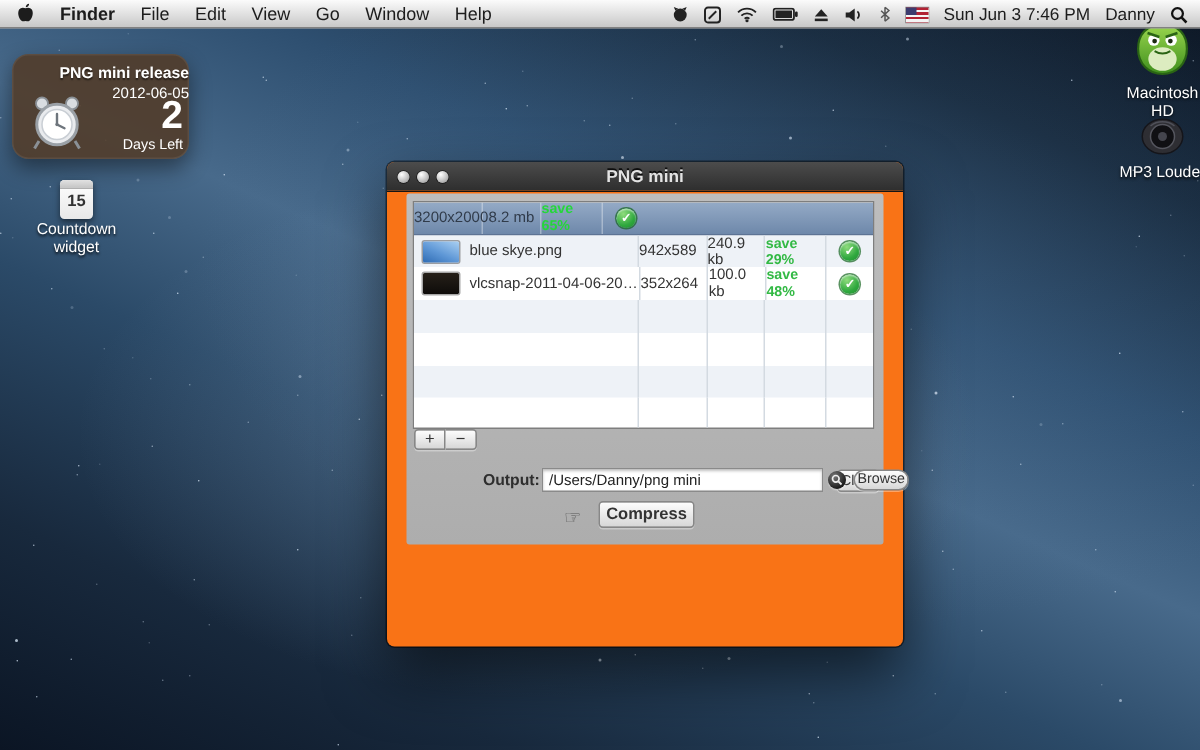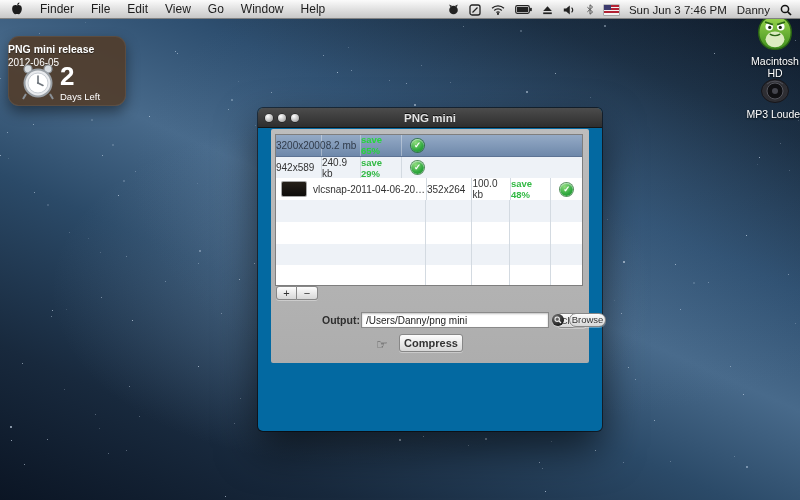--- a/index.html
+++ b/index.html
@@ -14,52 +14,52 @@
       radial-gradient(ellipse 600px 340px at 70% 35%, rgba(90,125,160,.22), rgba(90,125,160,0) 72%),
       linear-gradient(24deg, #0b1524 0%, #18293d 18%, #2b4a68 38%, #486a8b 52%, #2e4f70 66%, #15273a 84%, #0a1320 100%);
   }
   .star { position:absolute; background:#d5e4f4; border-radius:50%; }
 
   
   .menubar { position:absolute; left:0; top:0; width:800px; height:19px;
     background:linear-gradient(#fbfbfb,#c8c8c8); border-bottom:1px solid rgba(30,30,30,.55);
     display:flex; align-items:center; font-size:12px; color:#1c1c1c; z-index:50; }
   .mb-left { display:flex; align-items:center; gap:17px; padding-left:11px; }
-  .mb-left .appname { font-weight:normal; }
+  .mb-left .appname { font-weight:bold; }
   .mb-item { cursor:default; }
   .mb-right { position:absolute; right:8px; top:0; height:19px; display:flex; align-items:center; gap:10px; font-size:11.5px; }
   .sicon { display:inline-flex; align-items:center; }
   .flag { width:15px; height:10px; position:relative; background:repeating-linear-gradient(180deg,#b22234 0 1.6px,#f4f4f4 1.6px 3.2px); box-shadow:0 0 0 .5px rgba(0,0,0,.4); }
   .flag:before { content:""; position:absolute; left:0; top:0; width:7px; height:5px; background:#3c3b6e; }
 
   
   .widget { position:absolute; left:8px; top:36px; width:118px; height:70px;
     background:rgba(82,59,40,.88); border-radius:11px; box-shadow:0 6px 14px rgba(0,0,0,.45), inset 0 0 0 1px rgba(255,255,255,.07);
-    color:#fff; text-align:left; }
+    color:#fff; text-align:right; }
   .widget .w-title { padding-top:7px; font-size:10.5px; font-weight:bold; text-shadow:0 1px 1px rgba(0,0,0,.5); }
   .widget .w-date { font-size:10px; margin-top:2px; }
   .widget .w-right { position:absolute; left:52px; right:4px; top:26px; }
   .widget .w-days { font-size:26px; font-weight:bold; line-height:28px; }
   .widget .w-dayslabel { font-size:9.5px; margin-top:1px; }
   .widget .w-clock { position:absolute; left:10px; top:24px; }
 
   
   .dicon { position:absolute; text-align:center; color:#fff; font-size:10.5px; cursor:default; }
   .dicon .lbl { text-shadow:0 1px 2px rgba(0,0,0,.9); line-height:11.5px; margin-top:2px; }
   .dicon-countdown { left:13px; top:120px; width:76px; }
   .calendar { width:22px; height:26px; margin:0 auto; background:linear-gradient(#ffffff,#e8e8e8); border-radius:3px;
     box-shadow:0 2px 4px rgba(0,0,0,.5); position:relative; overflow:hidden; }
   .calendar .cal-top { height:6px; background:linear-gradient(#e2e2e2,#c6c6c6); border-bottom:1px solid #b0b0b0; }
   .calendar .cal-day { font-size:11px; font-weight:bold; color:#333; line-height:17px; }
   .dicon-hd { left:745px; top:12px; width:60px; }
   .dicon-mp3 { left:745px; top:78px; width:60px; }
 
   
   .window { position:absolute; left:258px; top:108px; width:344px; height:323px;
-    background:#0369a1; border-radius:5px; box-shadow:0 18px 40px rgba(0,0,0,.6), 0 0 0 1px rgba(0,0,0,.5); z-index:40; }
+    background:#f97316; border-radius:5px; box-shadow:0 18px 40px rgba(0,0,0,.6), 0 0 0 1px rgba(0,0,0,.5); z-index:40; }
   .titlebar { position:relative; height:20px; border-radius:5px 5px 0 0;
     background:linear-gradient(#4c4c4c,#2e2e2e); border-bottom:1px solid #151515;
     display:flex; align-items:center; justify-content:center; }
   .title { font-size:11.5px; font-weight:bold; color:#e3e3e3; text-shadow:0 -1px 0 rgba(0,0,0,.8); }
   .dots { position:absolute; left:7px; top:6px; display:flex; gap:5px; }
   .dot { width:8px; height:8px; border-radius:50%;
     background:radial-gradient(circle at 35% 30%, #ffffff, #c2c2c2 55%, #8b8b8b); box-shadow:0 0 0 .5px rgba(0,0,0,.6); }
 
   .panel { position:absolute; left:13px; right:13px; top:21px; height:234px;
     background:linear-gradient(#bdbdbd,#adadad); border-radius:2px; }
@@ -368,20 +368,30 @@
         <path d="M20 23 L20 16 M20 23 L25 25.5" stroke="#6e757c" stroke-width="1.6" stroke-linecap="round"></path>
         <circle cx="20" cy="23" r="1.1" fill="#6e757c"></circle>
       </svg>
     </span>
     <div class="w-right">
       <div class="w-days">2</div>
       <div class="w-dayslabel">Days Left</div>
     </div>
   </div>
 
+  <div class="dicon dicon-countdown">
+    <div class="calendar">
+      <div class="cal-top"></div>
+      <div class="cal-day">15</div>
+    </div>
+    <div class="lbl">
+      <div>Countdown</div>
+      <div>widget</div>
+    </div>
+  </div>
 
   <div class="dicon dicon-hd">
     <span>
       <svg width="42" height="40" viewBox="0 0 40 38">
         <defs>
             <linearGradient id="mg" x1="0" y1="0" x2="0" y2="1">
               <stop offset="0" stop-color="#9ad64e"></stop>
               <stop offset="1" stop-color="#3f8f1d"></stop>
             </linearGradient>
           </defs>
@@ -438,20 +448,24 @@
             </div>
           <div class="c c-save" style="color:#25d73a">
               <span>save 65%</span>
             </div>
           <div class="c c-check">
               <span class="check">✓</span>
             </div>
         </div>
 
         <div class="trow stripe">
+          <div class="c c-name">
+              <span class="thumb thumb-sky"></span>
+              <span class="fname">blue skye.png</span>
+            </div>
           <div class="c c-dim">
               <span>942x589</span>
             </div>
           <div class="c c-size">
               <span>240.9 kb</span>
             </div>
           <div class="c c-save" style="color:#32b944">
               <span>save 29%</span>
             </div>
           <div class="c c-check">

